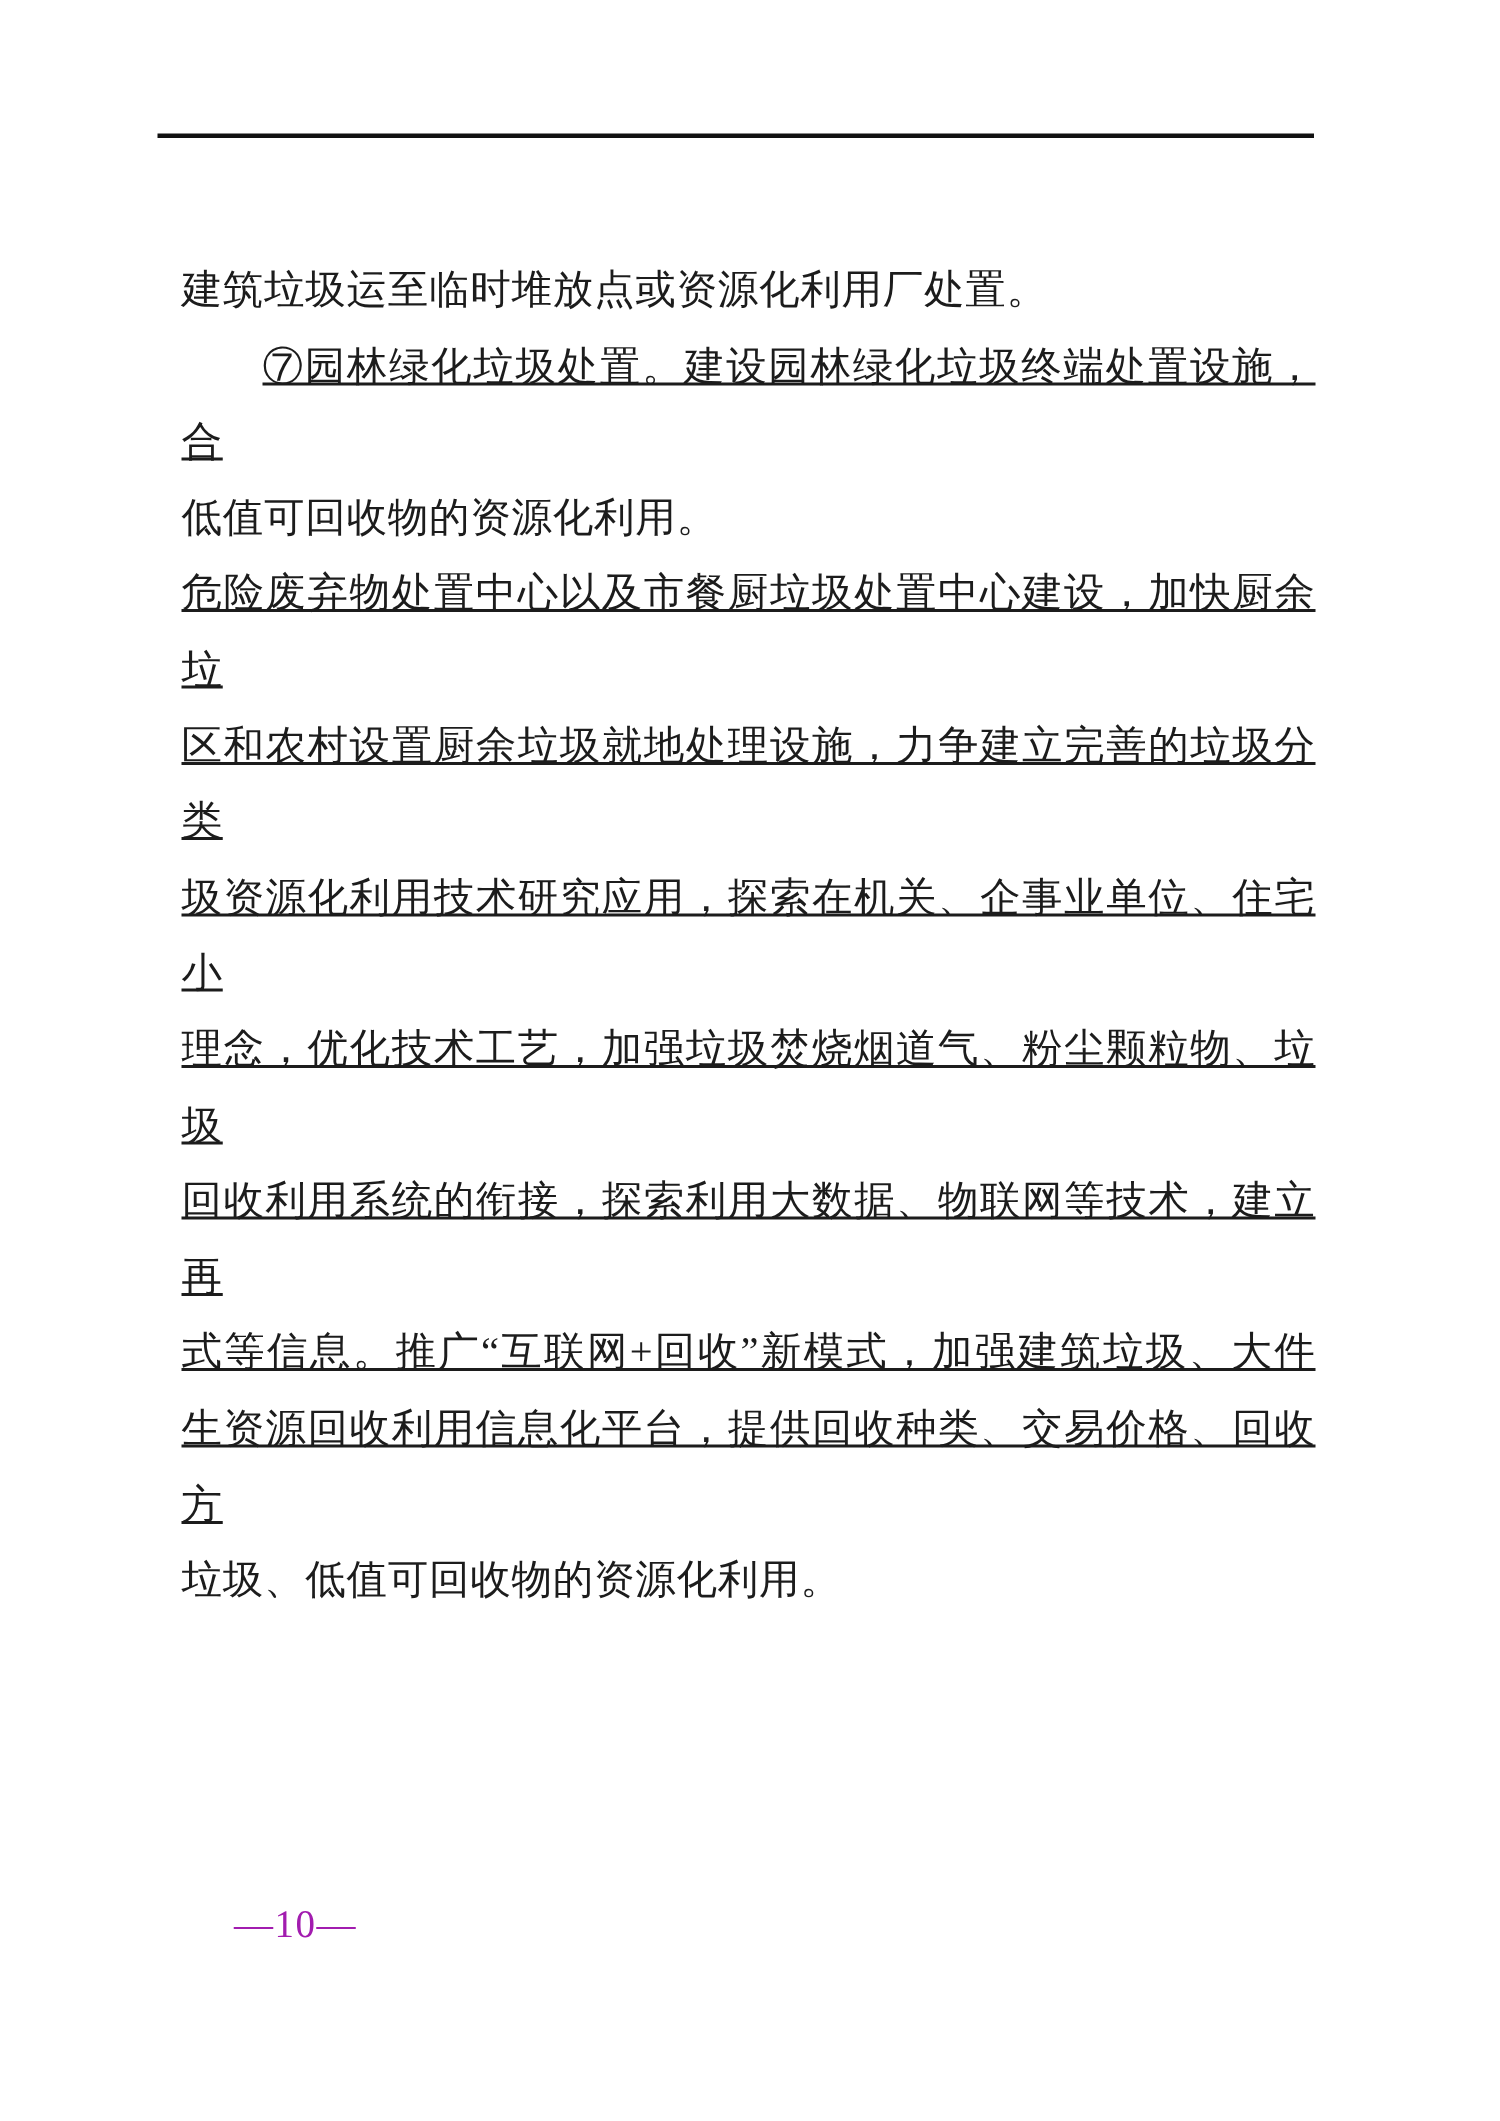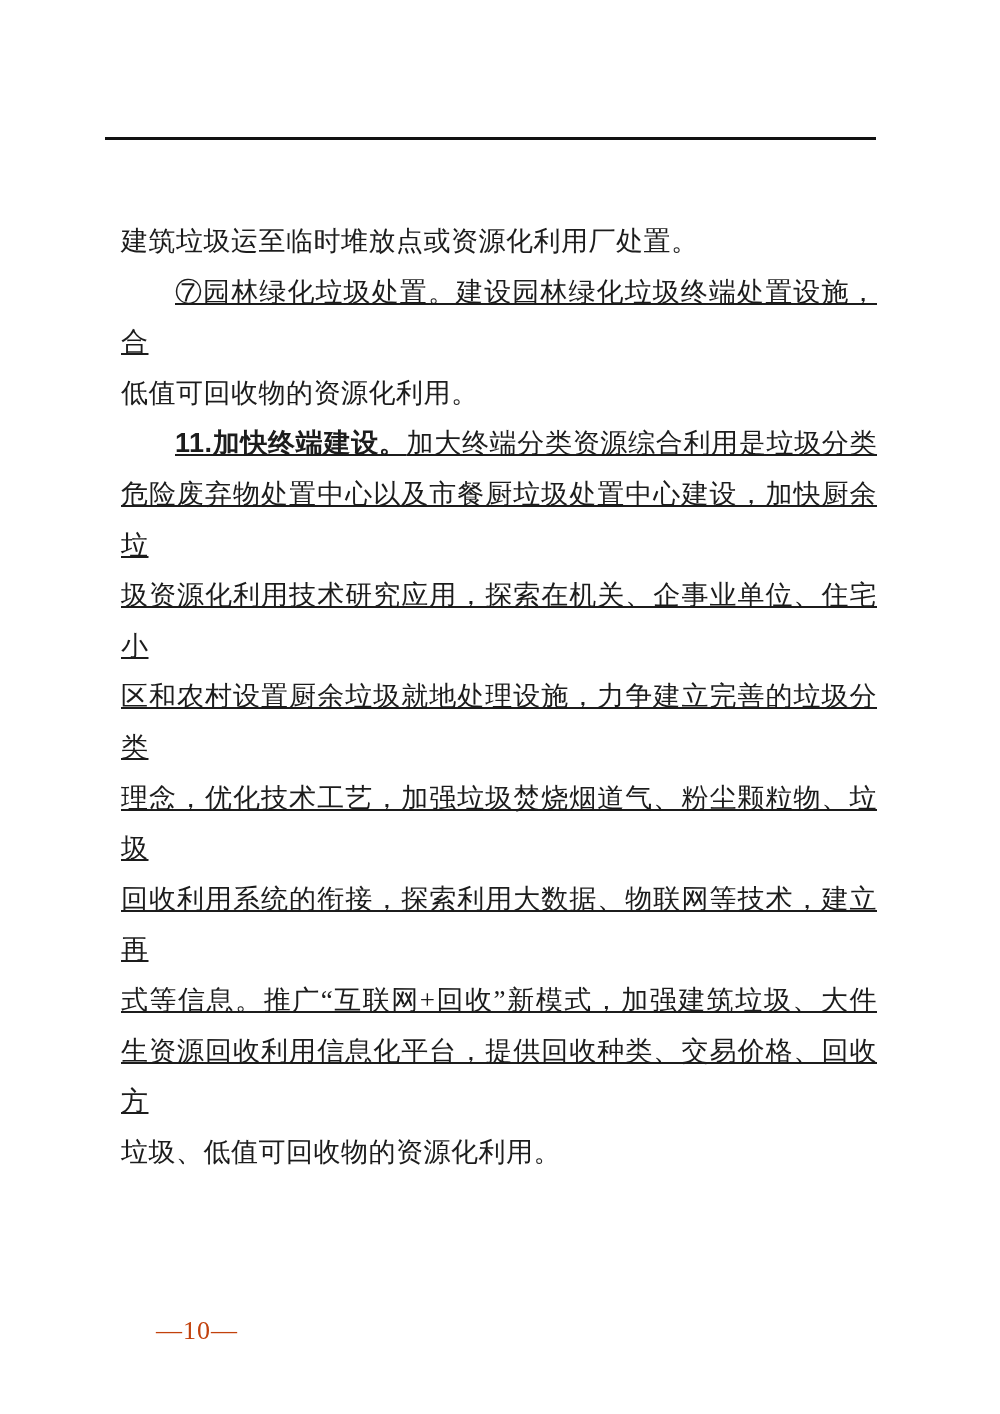--- a/index.html
+++ b/index.html
@@ -4,21 +4,21 @@
 <style>
   html,body{margin:0;padding:0;}
   body{
     width:1000px;height:1414px;
     background:#ffffff;
     position:relative;
     font-family:"Liberation Serif","DejaVu Serif",serif;
     color:#1c1c1c;
     overflow:hidden;
   }
-  .page{position:absolute;inset:0;background:#ffffff;margin-top:48px;}
+  .page{position:absolute;inset:0;background:#ffffff;}
   .header-rule{
     position:absolute;left:105px;top:89px;width:771px;height:3px;
     background:#111111;
   }
   .textbody{
     position:absolute;left:121px;top:168px;width:756px;
     font-size:27px;line-height:50.6px;
     letter-spacing:0.5px;
   }
   .line{
@@ -33,42 +33,41 @@
   }
   .line.indent{ text-indent:2em; }
   .run-b{
     font-weight:700;
     font-family:"Liberation Sans","DejaVu Sans",sans-serif;
   }
   .footer{
     position:absolute;left:156px;top:1266px;
     font-size:26px;line-height:34px;
     letter-spacing:1px;
-    color:#c2410c;
+    color:#a21caf;
     text-align:center;
   }
 </style>
 </head>
 <body>
 
 <div class="page">
 
   <div class="header-rule"></div>
 
   <div class="textbody">
 
     <div class="line"><span>建筑垃圾运至临时堆放点或资源化利用厂处置。</span></div>
 
     <div class="line full indent"><span>⑦园林绿化垃圾处置。建设园林绿化垃圾终端处置设施，合</span></div>
     <div class="line"><span>低值可回收物的资源化利用。</span></div>
 
-    <div class="line full indent"><span class="run-b">11.加快终端建设。</span><span>加大终端分类资源综合利用是垃圾分类</span></div>
     <div class="line full"><span>危险废弃物处置中心以及市餐厨垃圾处置中心建设，加快厨余垃</span></div>
+    <div class="line full"><span>区和农村设置厨余垃圾就地处理设施，力争建立完善的垃圾分类</span></div>
     <div class="line full"><span>圾资源化利用技术研究应用，探索在机关、企事业单位、住宅小</span></div>
-    <div class="line full"><span>区和农村设置厨余垃圾就地处理设施，力争建立完善的垃圾分类</span></div>
     <div class="line full"><span>理念，优化技术工艺，加强垃圾焚烧烟道气、粉尘颗粒物、垃圾</span></div>
     <div class="line full"><span>回收利用系统的衔接，探索利用大数据、物联网等技术，建立再</span></div>
     <div class="line full"><span>式等信息。推广“互联网+回收”新模式，加强建筑垃圾、大件</span></div>
     <div class="line full"><span>生资源回收利用信息化平台，提供回收种类、交易价格、回收方</span></div>
     <div class="line"><span>垃圾、低值可回收物的资源化利用。</span></div>
 
   </div>
 
   <div class="footer"><span>—10—</span></div>
 

